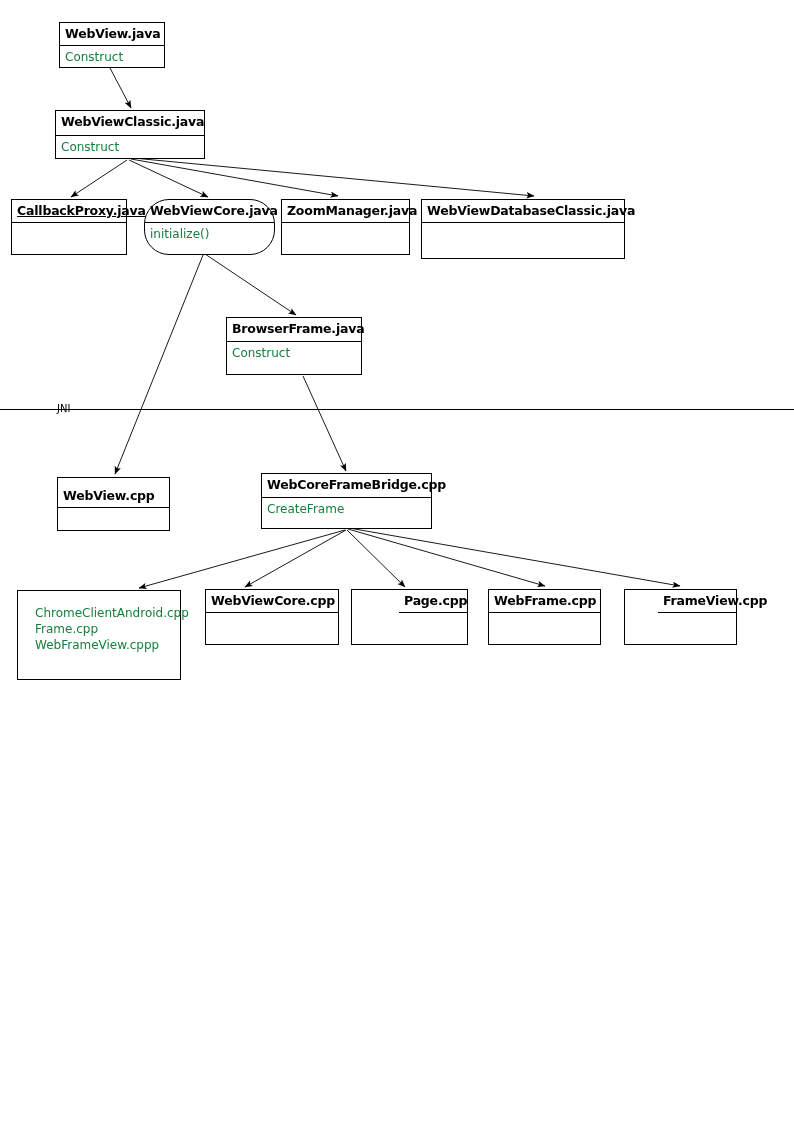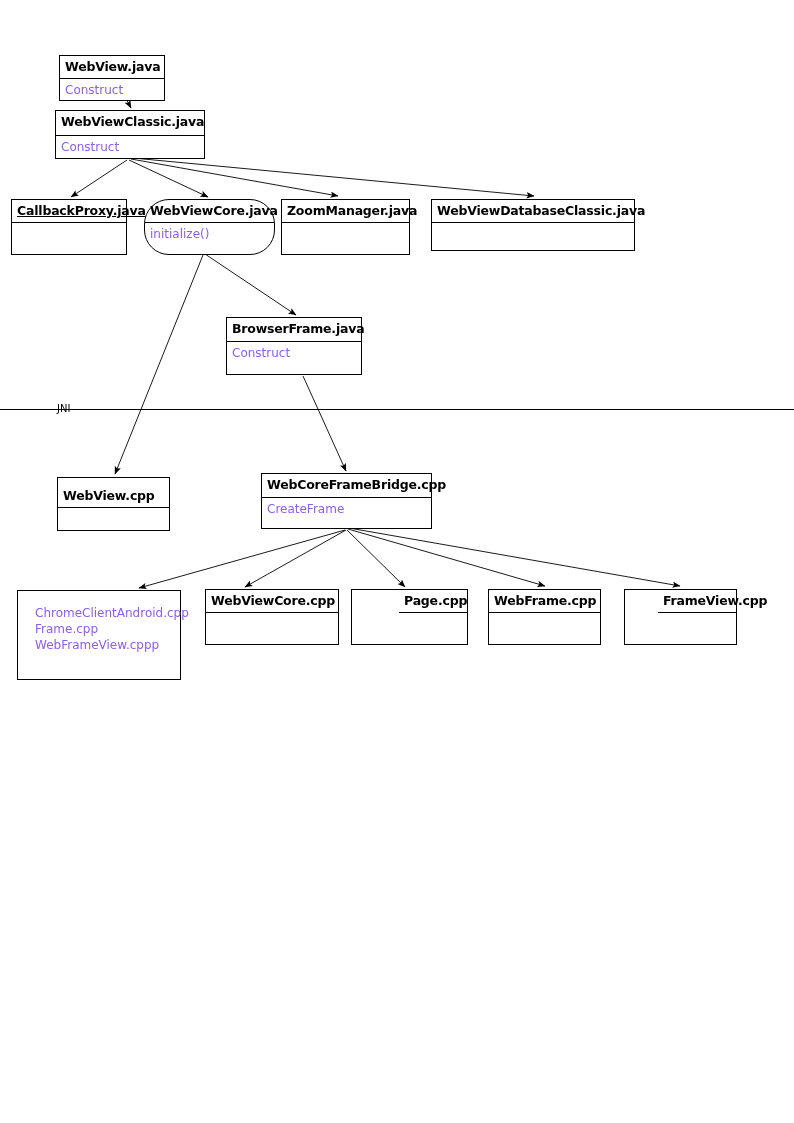--- a/index.html
+++ b/index.html
@@ -40,21 +40,21 @@
     color: #000000;
     white-space: nowrap;
     border-bottom: 1px solid #000000;
     letter-spacing: -0.2px;
   }
   .node-body {
     box-sizing: border-box;
     font-size: 12px;
     line-height: 16px;
     padding: 3px 4px 3px 5px;
-    color: #8b5cf6;
+    color: #15803d;
     white-space: pre;
   }
   .node.plain > .node-body {
     padding-top: 14px;
     margin-left: 12px;
   }
   .divider-label {
     position: absolute;
     font-size: 10px;
     line-height: 10px;
@@ -92,41 +92,41 @@
         <line x1="347" y1="530" x2="405" y2="587" stroke="#000000" stroke-width="0.9" marker-end="url(#arrowhead)"></line>
         <line x1="348" y1="529" x2="545" y2="586" stroke="#000000" stroke-width="0.9" marker-end="url(#arrowhead)"></line>
         <line x1="349" y1="528" x2="680" y2="586" stroke="#000000" stroke-width="0.9" marker-end="url(#arrowhead)"></line>
       </g>
   </svg>
 
   <div class="hline" style="left:0px; top:409px; width:794px;"></div>
   <div class="divider-label" style="left:57px; top:404px;">JNI</div>
 
   <div id="node-layer">
-      <div class="node" style="left: 59px; top: 22px; width: 106px; height: 46px; margin-top: 33px;">
+      <div class="node" style="left: 59px; top: 22px; width: 106px; height: 46px;">
         <div class="node-title" style="height: 23px;">WebView.java</div>
         <div class="node-body">Construct</div>
       </div>
       <div class="node" style="left: 55px; top: 110px; width: 150px; height: 49px;">
         <div class="node-title" style="height: 25px;">WebViewClassic.java</div>
         <div class="node-body">Construct</div>
       </div>
       <div class="node" style="left: 11px; top: 199px; width: 116px; height: 56px; text-decoration: underline;">
         <div class="node-title" style="height: 23px;">CallbackProxy.java</div>
         <div class="node-body"></div>
       </div>
       <div class="node" style="left: 144px; top: 199px; width: 131px; height: 56px; border-radius: 25px;">
         <div class="node-title" style="height: 23px;">WebViewCore.java</div>
         <div class="node-body">initialize()</div>
       </div>
       <div class="node" style="left: 281px; top: 199px; width: 129px; height: 56px;">
         <div class="node-title" style="height: 23px;">ZoomManager.java</div>
         <div class="node-body"></div>
       </div>
-      <div class="node" style="left: 431px; top: 199px; width: 204px; height: 52px;">
+      <div class="node" style="left: 421px; top: 199px; width: 204px; height: 60px;">
         <div class="node-title" style="height: 23px;">WebViewDatabaseClassic.java</div>
         <div class="node-body"></div>
       </div>
       <div class="node" style="left: 226px; top: 317px; width: 136px; height: 58px;">
         <div class="node-title" style="height: 24px;">BrowserFrame.java</div>
         <div class="node-body">Construct</div>
       </div>
       <div class="node" style="left: 57px; top: 477px; width: 113px; height: 54px;">
         <div class="node-title" style="height: 23px; margin-top: 7px;">WebView.cpp</div>
         <div class="node-body"></div>

